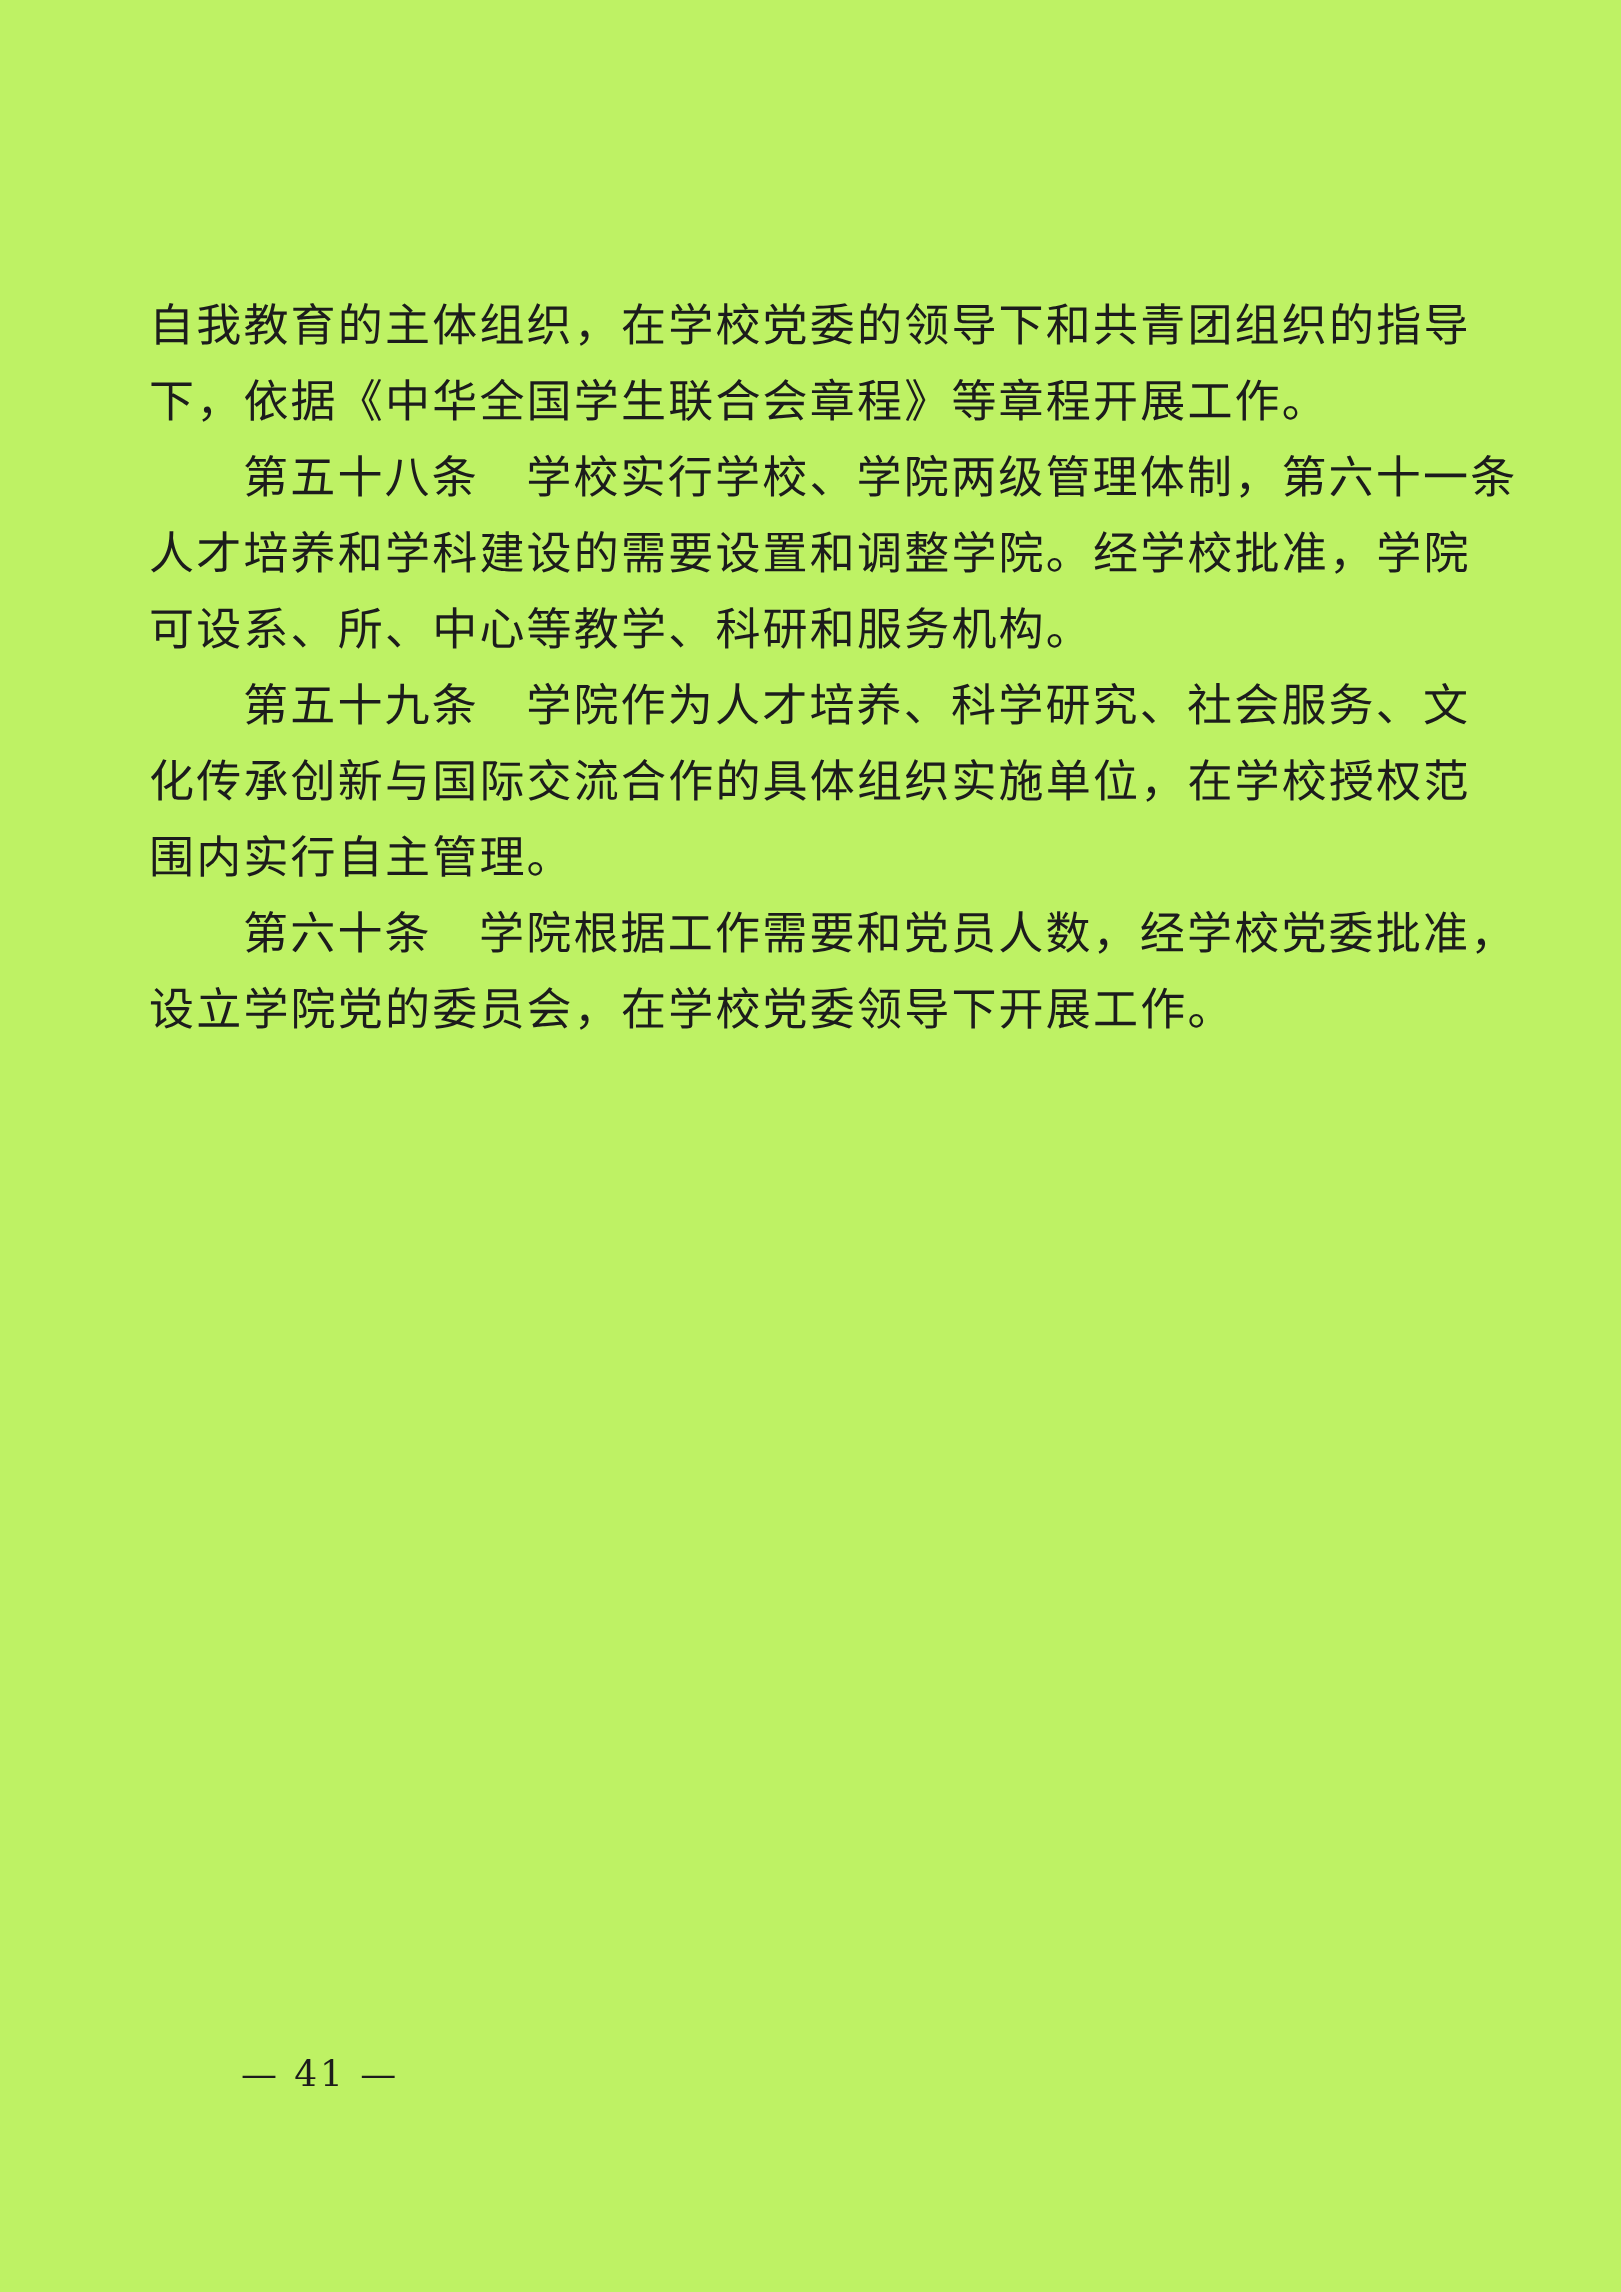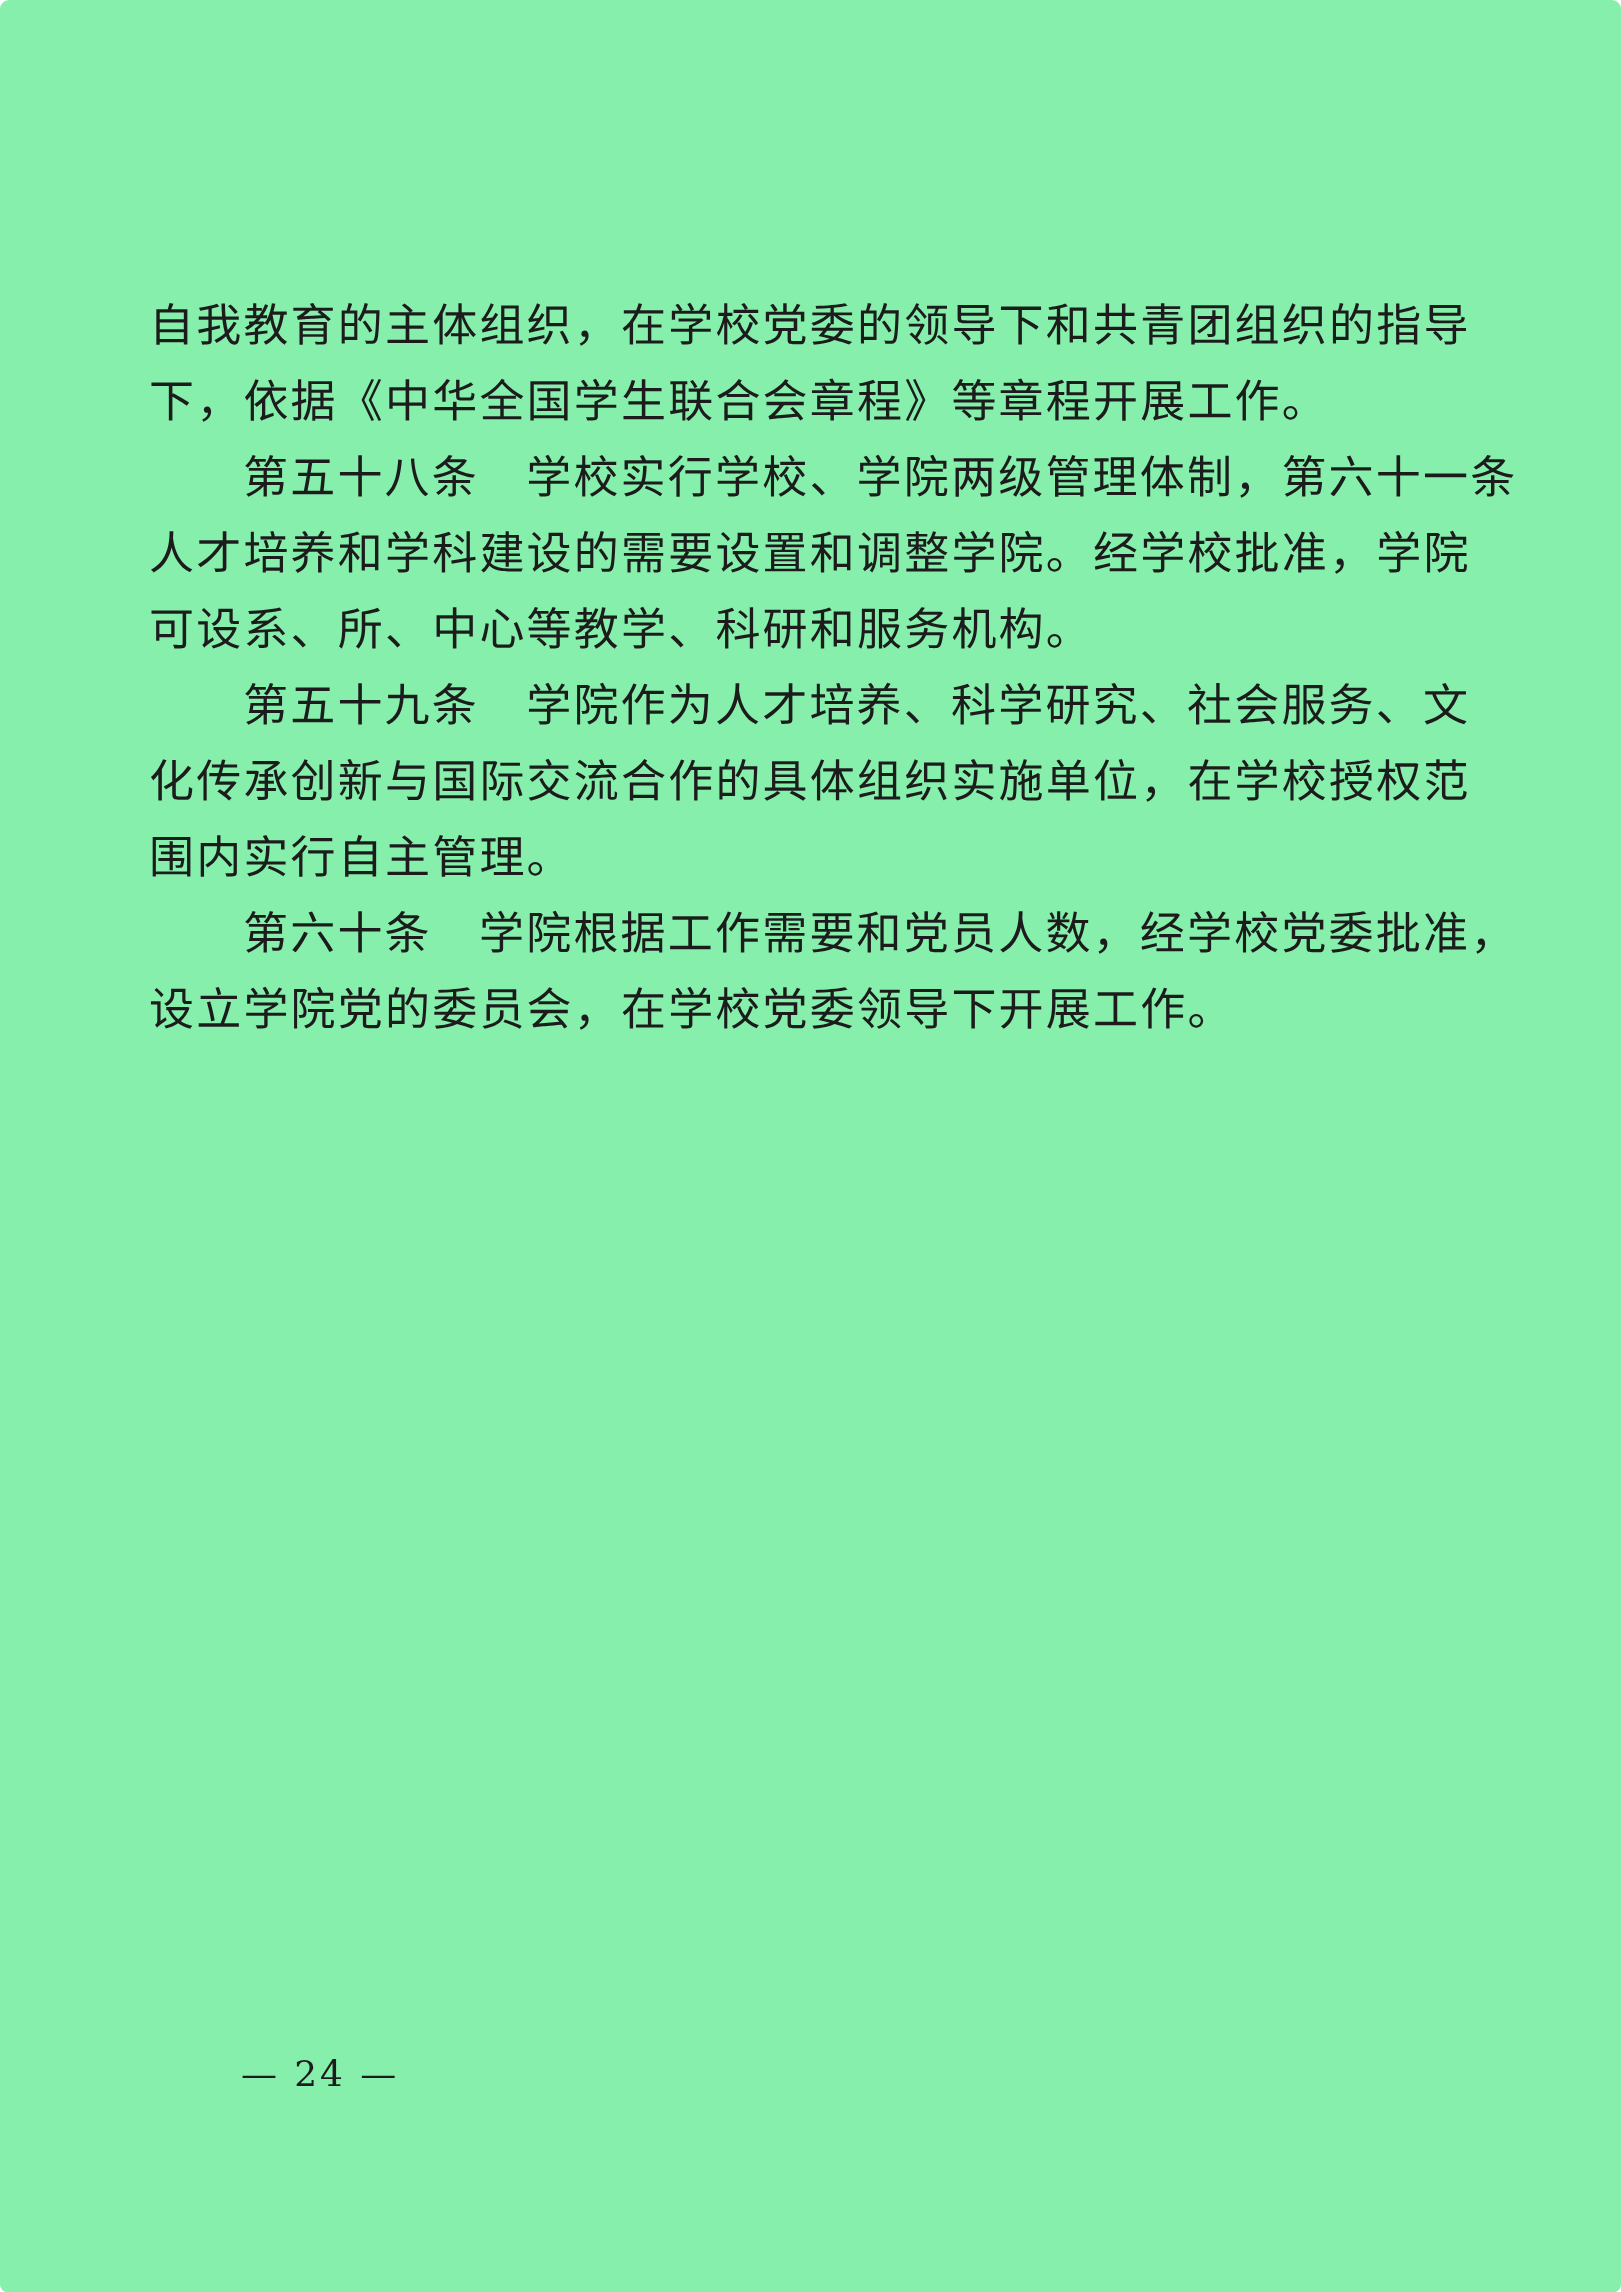--- a/index.html
+++ b/index.html
@@ -4,23 +4,22 @@
 <style>
   html, body {
     margin: 0;
     padding: 0;
     background: #ffffff;
   }
   .page {
     position: relative;
     width: 1621px;
     height: 2293px;
-    background: #86efac;
+    background: #bef264;
     overflow: hidden;
-    border-radius: 9px;
   }
   .content {
     position: absolute;
     left: 149px;
     top: 288px;
     width: 1392px;
     color: #1c1c1c;
     font-family: "DejaVu Serif", "Liberation Serif", serif;
     font-size: 45px;
     line-height: 76px;
@@ -57,16 +56,16 @@
     <p class="para indent">第五十八条　学校实行学校、学院两级管理体制，第六十一条
 人才培养和学科建设的需要设置和调整学院。经学校批准，学院
 可设系、所、中心等教学、科研和服务机构。</p>
     <p class="para indent">第五十九条　学院作为人才培养、科学研究、社会服务、文
 化传承创新与国际交流合作的具体组织实施单位，在学校授权范
 围内实行自主管理。</p>
     <p class="para indent">第六十条　学院根据工作需要和党员人数，经学校党委批准，
 设立学院党的委员会，在学校党委领导下开展工作。</p>
   </div>
 
-  <div class="footer">— 24 —</div>
+  <div class="footer">— 41 —</div>
 
 </div>
 
 
 </body></html>

